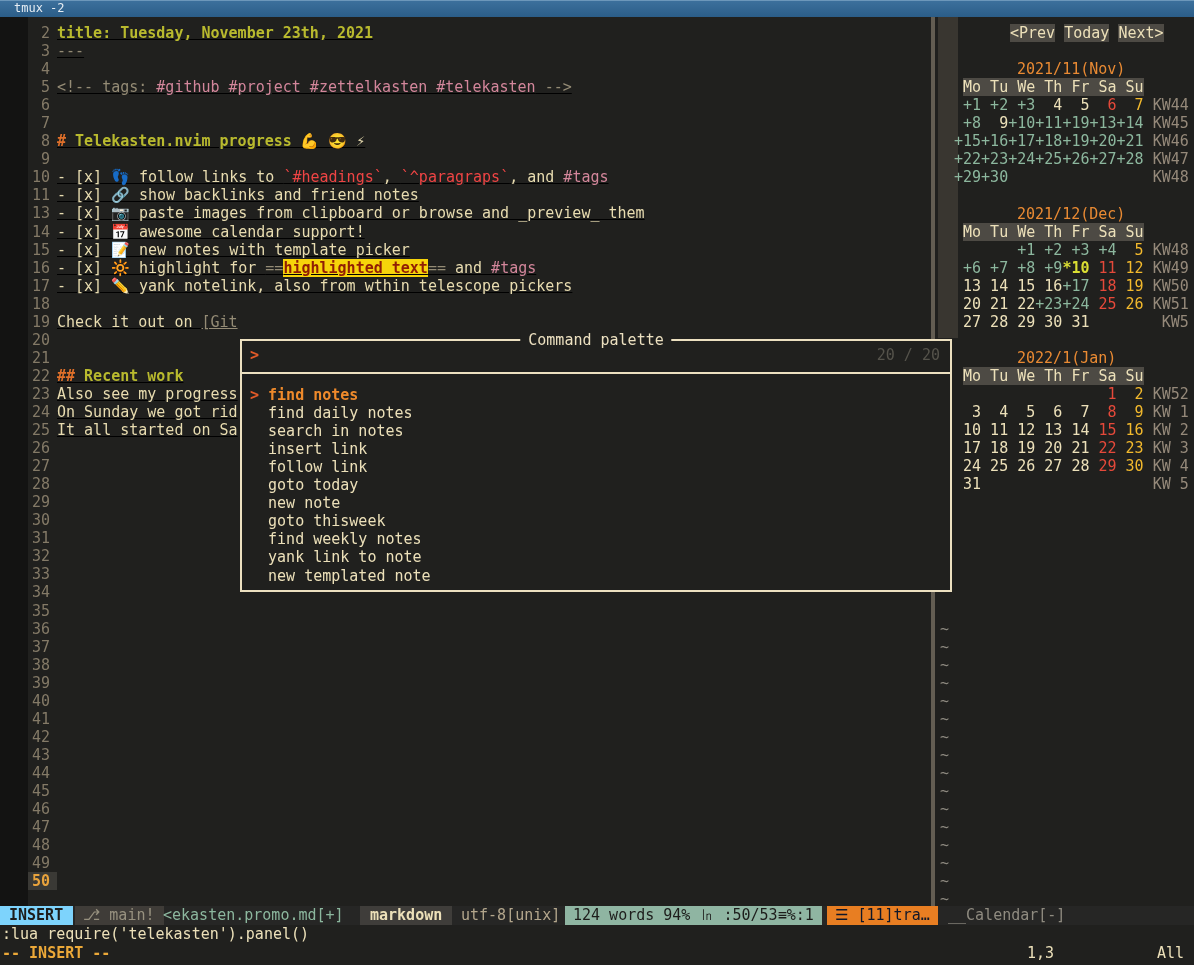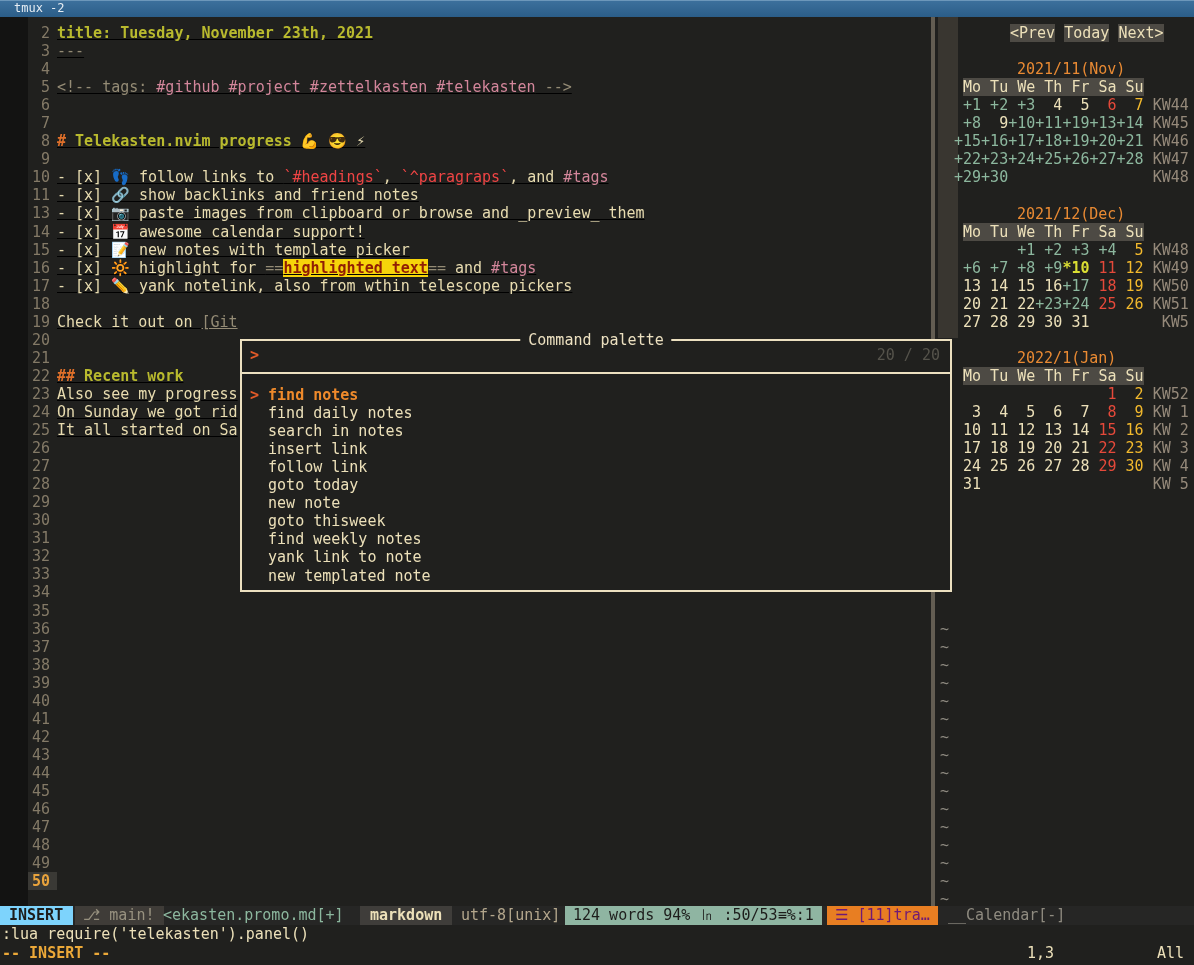--- a/index.html
+++ b/index.html
@@ -69,21 +69,21 @@
 
   
   .statusbar { position:absolute; left:0; top:889px; width:1194px; height:19px; background:#262625; }
   .statusbar span { position:absolute; height:19px; line-height:19px; white-space:pre; }
   .seg-mode { left:0; padding:0 10px 0 9px; background:#7dd3fc; color:#1d1d1b; font-weight:bold; }
   .seg-branch { left:75px; padding:0 10px 0 8px; background:#3f3c38; color:#97917f; }
   .seg-file { left:163px; color:#8cb79e; }
   .seg-ft { left:360px; padding:0 10px; background:#3f3d3a; color:#ece0b9; font-weight:bold; }
   .seg-enc { left:461px; color:#b3a68c; }
   .seg-words { left:565px; padding:0 8px; background:#8fb5a2; color:#1d1d1b; }
-  .seg-tab { left:827px; padding:0 8px; background:#e87e22; color:#701a75; }
+  .seg-tab { left:827px; padding:0 8px; background:#e87e22; color:#0f172a; }
   .seg-calstatus { left:948px; color:#8f8b80; }
 
   
   .cmdline { position:absolute; left:0; top:908px; width:1194px; height:19px; line-height:19px; color:#ece0b9; padding-left:2px; white-space:pre; }
   .modeline { position:absolute; left:0; top:927px; width:1194px; height:19px; line-height:19px; }
   .modeline span { position:absolute; height:19px; line-height:19px; }
   .mode-msg { left:2px; color:#eba838; font-weight:bold; }
   .ruler-pos { left:1027px; color:#ece0b9; }
   .ruler-scroll { left:1157px; color:#ece0b9; }
 </style>

